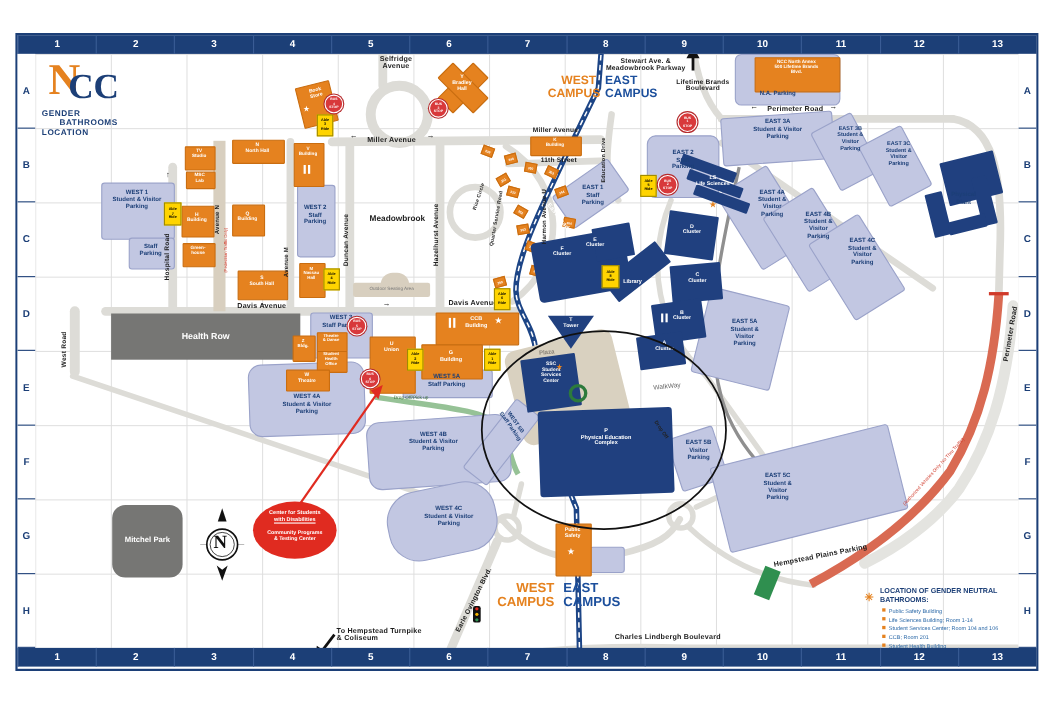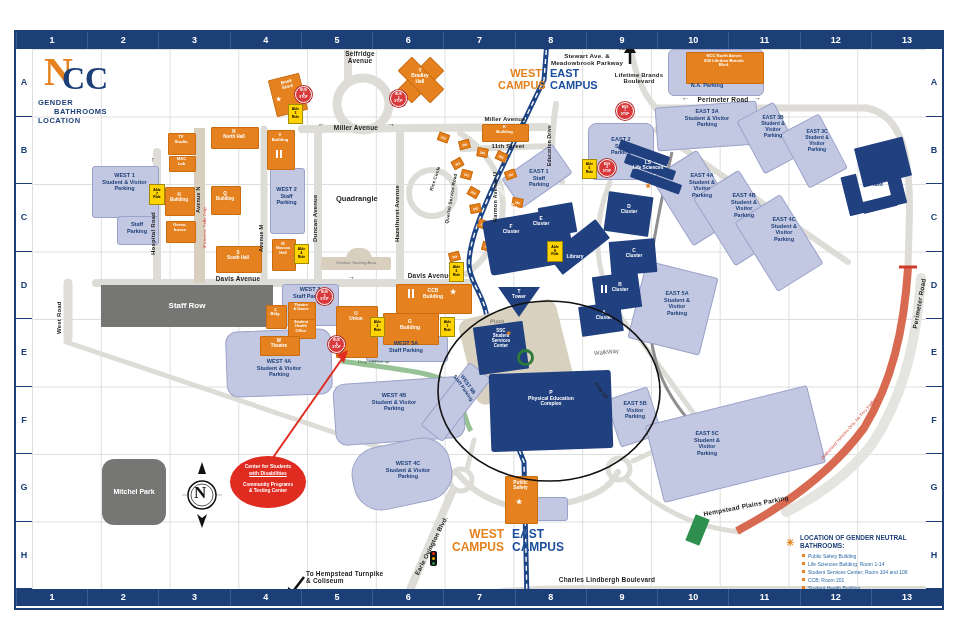--- a/index.html
+++ b/index.html
@@ -233,21 +233,21 @@
 <div class="abs lav" style="left:652px;top:404px;width:165px;height:78px;transform:rotate(-14deg);"></div>
 <div class="abs plab" style="left:682px;top:430px;width:50px;">EAST 5C
 Student &amp;
 Visitor
 Parking</div>
 <div class="abs lav" style="left:668px;top:49px;width:94px;height:45px;border-radius:6px;"></div>
 <div class="abs plab" style="left:676px;top:82px;width:62px;">N.A. Parking</div>
 <div class="abs lav" style="left:536px;top:497px;width:30px;height:22px;"></div>
 
 <div class="abs gb" style="left:101px;top:285px;width:172px;height:42px;"></div>
-<div class="abs blab" style="left:101px;top:285px;width:172px;height:42px;font-size:8px;">Staff Row</div>
+<div class="abs blab" style="left:101px;top:285px;width:172px;height:42px;font-size:8px;">Health Row</div>
 <div class="abs gb" style="left:102px;top:459px;width:64px;height:66px;border-radius:12px;"></div>
 <div class="abs blab" style="left:102px;top:459px;width:64px;height:66px;font-size:7px;">Mitchel Park</div>
 
 <div class="abs bo" style="left:272px;top:76px;width:30px;height:36px;transform:rotate(-14deg);"></div>
 <div class="abs blab" style="left:272px;top:79px;width:30px;font-size:4.5px;transform:rotate(-14deg);">Book
 Store</div>
 <span class="abs star" style="left:276px;top:95px;color:#fff;font-size:6px;">★</span>
 <div class="abs bo" style="left:398px;top:70px;width:44px;height:18px;transform:rotate(-45deg);"></div>
 <div class="abs bo" style="left:411px;top:57px;width:18px;height:44px;transform:rotate(-45deg);"></div>
 <div class="abs blab" style="left:402px;top:68px;width:36px;font-size:4.8px;">Y
@@ -399,21 +399,21 @@
 <div class="abs rlab" style="left:484px;top:143px;width:48px;font-size:6px;">11th Street</div>
 <div class="abs rlab vlab" style="left:150px;top:198px;height:72px;font-size:6px;">Hospital Road</div>
 <div class="abs rlab vlab" style="left:56px;top:290px;height:55px;font-size:6px;">West Road</div>
 <div class="abs rlab vlab" style="left:195px;top:172px;height:56px;font-size:5.5px;">Avenue N</div>
 <div class="abs vlab" style="left:203px;top:164px;height:84px;font-size:3.8px;color:#d03a2a;z-index:16;">(Pedestrian Traffic Only)</div>
 <div class="abs rlab vlab" style="left:258px;top:208px;height:60px;font-size:5.5px;">Avenue M</div>
 <div class="abs rlab vlab" style="left:312px;top:178px;height:80px;font-size:6px;">Duncan Avenue</div>
 <div class="abs rlab vlab" style="left:394px;top:166px;height:96px;font-size:6px;">Hazelhurst Avenue</div>
 <div class="abs rlab" style="left:208px;top:275px;width:60px;">Davis Avenue</div>
 <div class="abs rlab" style="left:400px;top:272px;width:60px;">Davis Avenue</div>
-<div class="abs" style="left:336px;top:194px;width:50px;font-size:7.5px;font-weight:bold;color:#222;z-index:16;">Quadrangle</div>
+<div class="abs" style="left:336px;top:194px;width:50px;font-size:7.5px;font-weight:bold;color:#222;z-index:16;">Meadowbrook</div>
 <div class="abs rlab" style="left:420px;top:176px;width:30px;font-size:4.5px;transform:rotate(-72deg);">Rice Circle</div>
 <div class="abs rlab" style="left:418px;top:196px;width:66px;font-size:4.6px;transform:rotate(-80deg);">Quarter Service Road</div>
 <div class="abs rlab vlab" style="left:492px;top:158px;height:78px;font-size:5.5px;">Harmon Avenue U</div>
 <div class="abs rlab" style="left:487px;top:194px;width:40px;font-size:5.5px;transform:rotate(52deg);color:#fff;z-index:18;">East Road</div>
 <div class="abs rlab vlab" style="left:546px;top:114px;height:62px;font-size:5px;">Education Drive</div>
 <div class="abs rlab" style="left:608px;top:72px;width:62px;font-size:6px;">Lifetime Brands
 Boulevard</div>
 <div class="abs rlab" style="left:694px;top:96px;width:58px;">Perimeter Road</div>
 <div class="abs rlab" style="left:552px;top:576px;width:110px;">Charles Lindbergh Boulevard</div>
 <div class="abs rlab" style="left:396px;top:542px;width:70px;font-size:6.2px;transform:rotate(-63deg);">Earle Ovington Blvd.</div>

